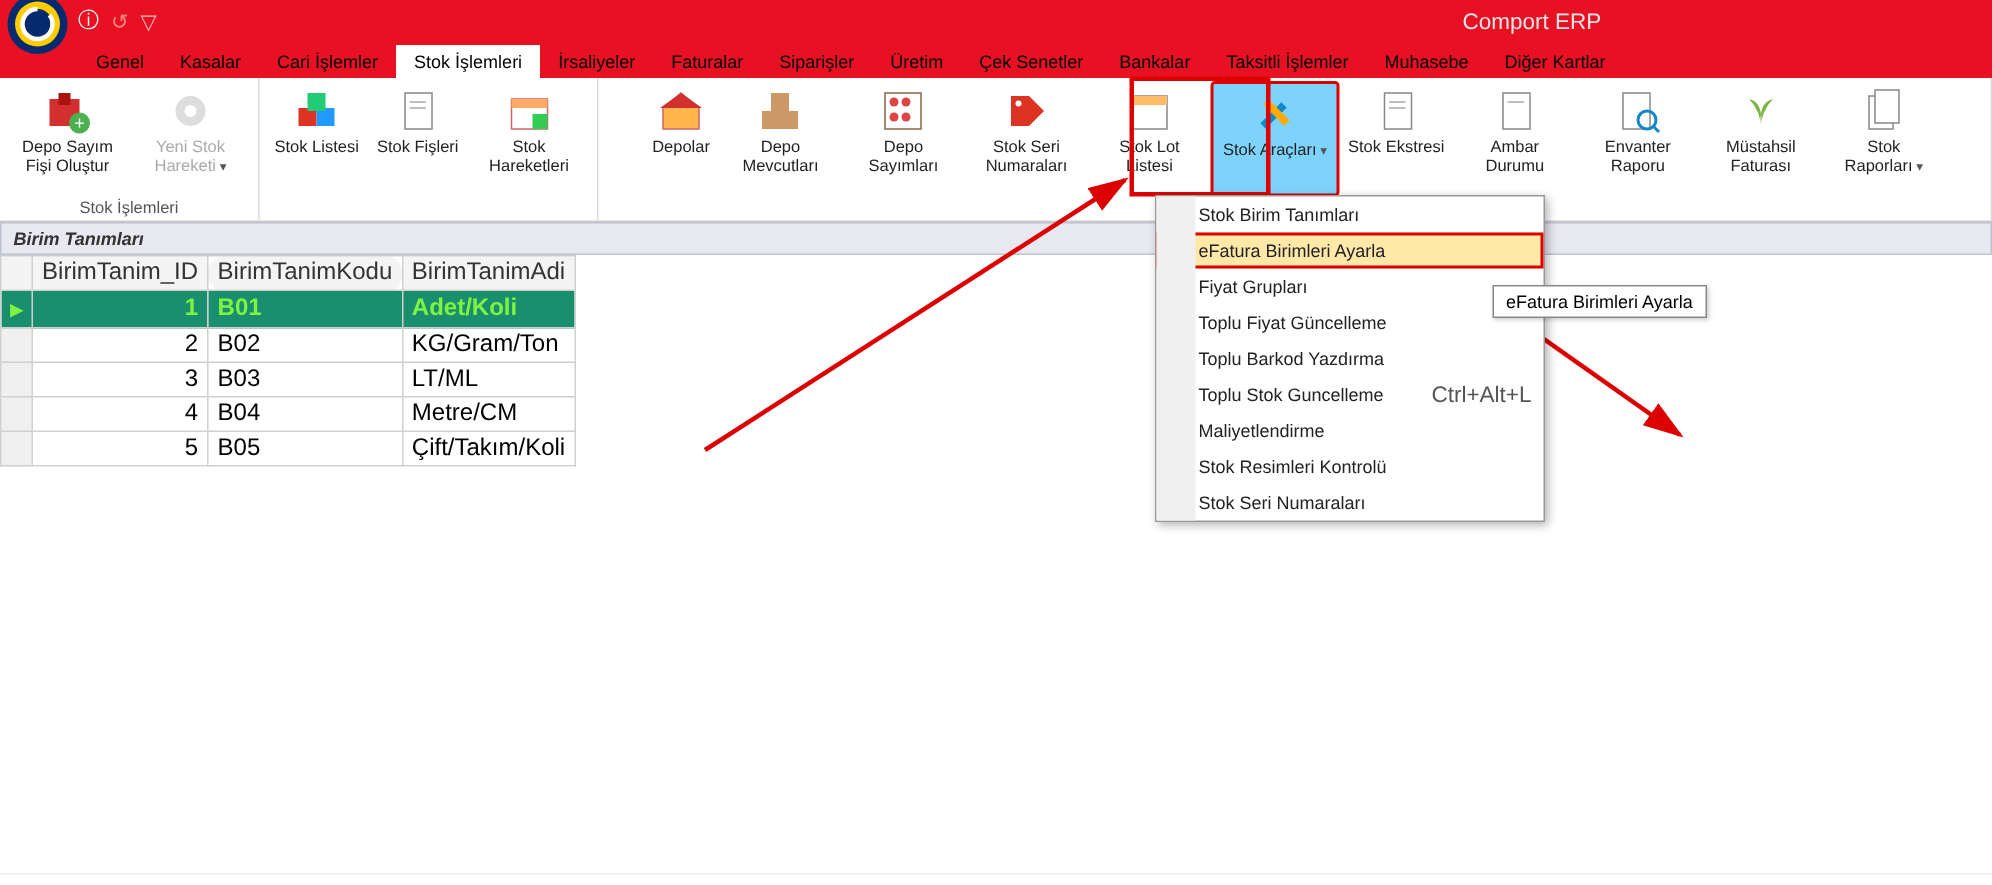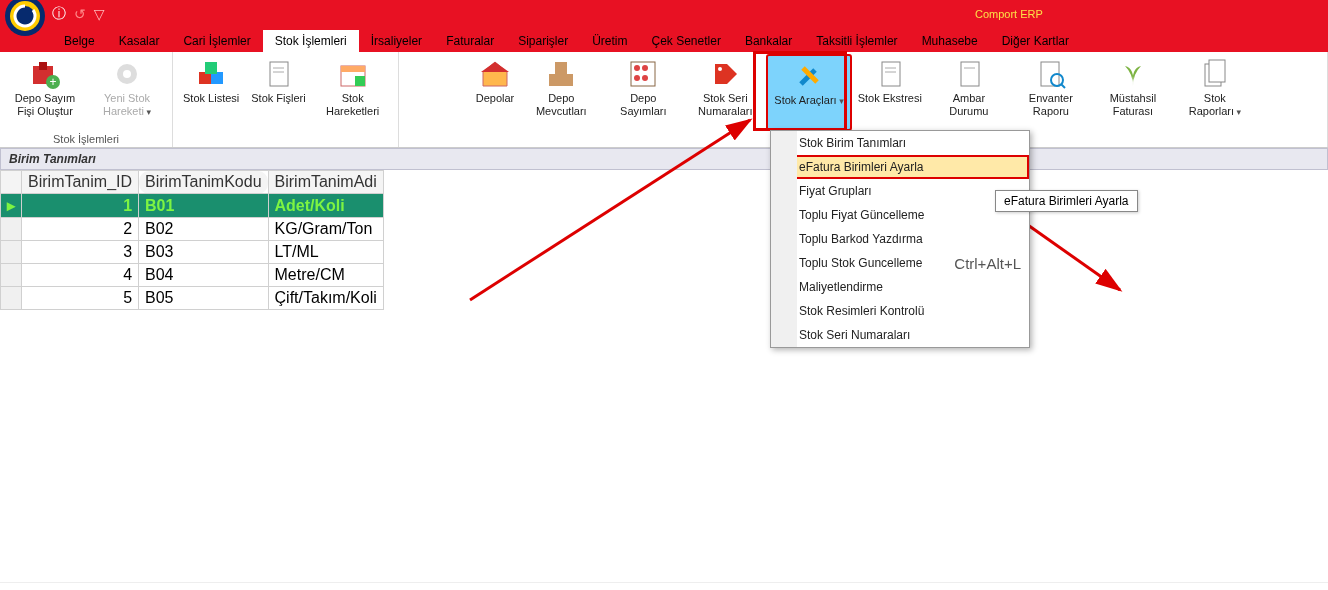--- a/index.html
+++ b/index.html
@@ -2,21 +2,21 @@
 <html><head>
 <meta charset="utf-8">
 <style>
 * { box-sizing: border-box; margin: 0; padding: 0; }
 body { font-family: "Segoe UI", Tahoma, sans-serif; font-size: 12px; background: #fff; width: 1328px; height: 590px; overflow: hidden; position: relative; }
 
 .titlebar { background: #e81123; height: 28px; display: flex; align-items: center; position: relative; }
 .titlebar .logo { width: 44px; height: 44px; margin-left: 3px; margin-top: 3px; position: absolute; z-index: 10; }
 .titlebar .qat { margin-left: 52px; display: flex; gap: 8px; align-items: center; }
 .titlebar .qat span { color: #fff; font-size: 14px; }
-.titlebar .title { position: absolute; left: 50%; transform: translateX(-50%); width: 400px; text-align: center; color: #fde047; font-size: 11px; left: 975px; transform: none; width: auto; }
+.titlebar .title { position: absolute; left: 50%; transform: translateX(-50%); width: 400px; text-align: center; color: #e5e5e5; font-size: 15px; left: 975px; transform: none; width: auto; }
 
 .logo svg { width: 44px; height: 44px; }
 
 .tabs { background: #e81123; height: 24px; display: flex; align-items: flex-end; padding-left: 52px; }
 .tab { padding: 4px 12px; color: #000; cursor: pointer; font-size: 12px; }
 .tab.active { background: #fff; color: #000; }
 
 .ribbon { background: #fff; height: 96px; border-bottom: 1px solid #ccc; display: flex; position: relative; }
 .ribbon-group { display: flex; flex-direction: column; align-items: center; border-right: 1px solid #ddd; padding: 2px 4px 0; }
 .ribbon-group .buttons { display: flex; flex: 1; }
@@ -69,21 +69,21 @@
   </div>
   <div class="qat">
     <span>ⓘ</span>
     <span style="color:#f88">↺</span>
     <span style="color:#fbb">▽</span>
   </div>
   <div class="title">Comport ERP</div>
 </div>
 
 <div class="tabs">
-  <div class="tab">Belge</div>
+  <div class="tab">Genel</div>
   <div class="tab">Kasalar</div>
   <div class="tab">Cari İşlemler</div>
   <div class="tab active">Stok İşlemleri</div>
   <div class="tab">İrsaliyeler</div>
   <div class="tab">Faturalar</div>
   <div class="tab">Siparişler</div>
   <div class="tab">Üretim</div>
   <div class="tab">Çek Senetler</div>
   <div class="tab">Bankalar</div>
   <div class="tab">Taksitli İşlemler</div>
@@ -190,20 +190,29 @@
         <div class="lbl">Depo Sayımları</div>
       </div>
       <div class="rbtn">
         <div class="ico">
             <svg width="32" height="32">
               <polygon points="6,6 18,6 28,16 18,26 6,26" fill="#d32"></polygon>
               <circle cx="11" cy="11" r="2" fill="#fff"></circle>
             </svg>
           </div>
         <div class="lbl">Stok Seri Numaraları</div>
+      </div>
+      <div class="rbtn">
+        <div class="ico">
+            <svg width="32" height="32">
+              <rect x="4" y="6" width="24" height="22" fill="#fff" stroke="#888"></rect>
+              <rect x="4" y="6" width="24" height="6" fill="#fb6"></rect>
+            </svg>
+          </div>
+        <div class="lbl">Stok Lot Listesi</div>
       </div>
       <div class="rbtn highlight">
         <div class="ico">
             <svg width="32" height="32">
               <line x1="8" y1="24" x2="22" y2="10" stroke="#18c" stroke-width="5"></line>
               <line x1="10" y1="8" x2="24" y2="22" stroke="#fa0" stroke-width="5"></line>
             </svg>
           </div>
         <div class="lbl arrow-down">Stok Araçları</div>
       </div>

